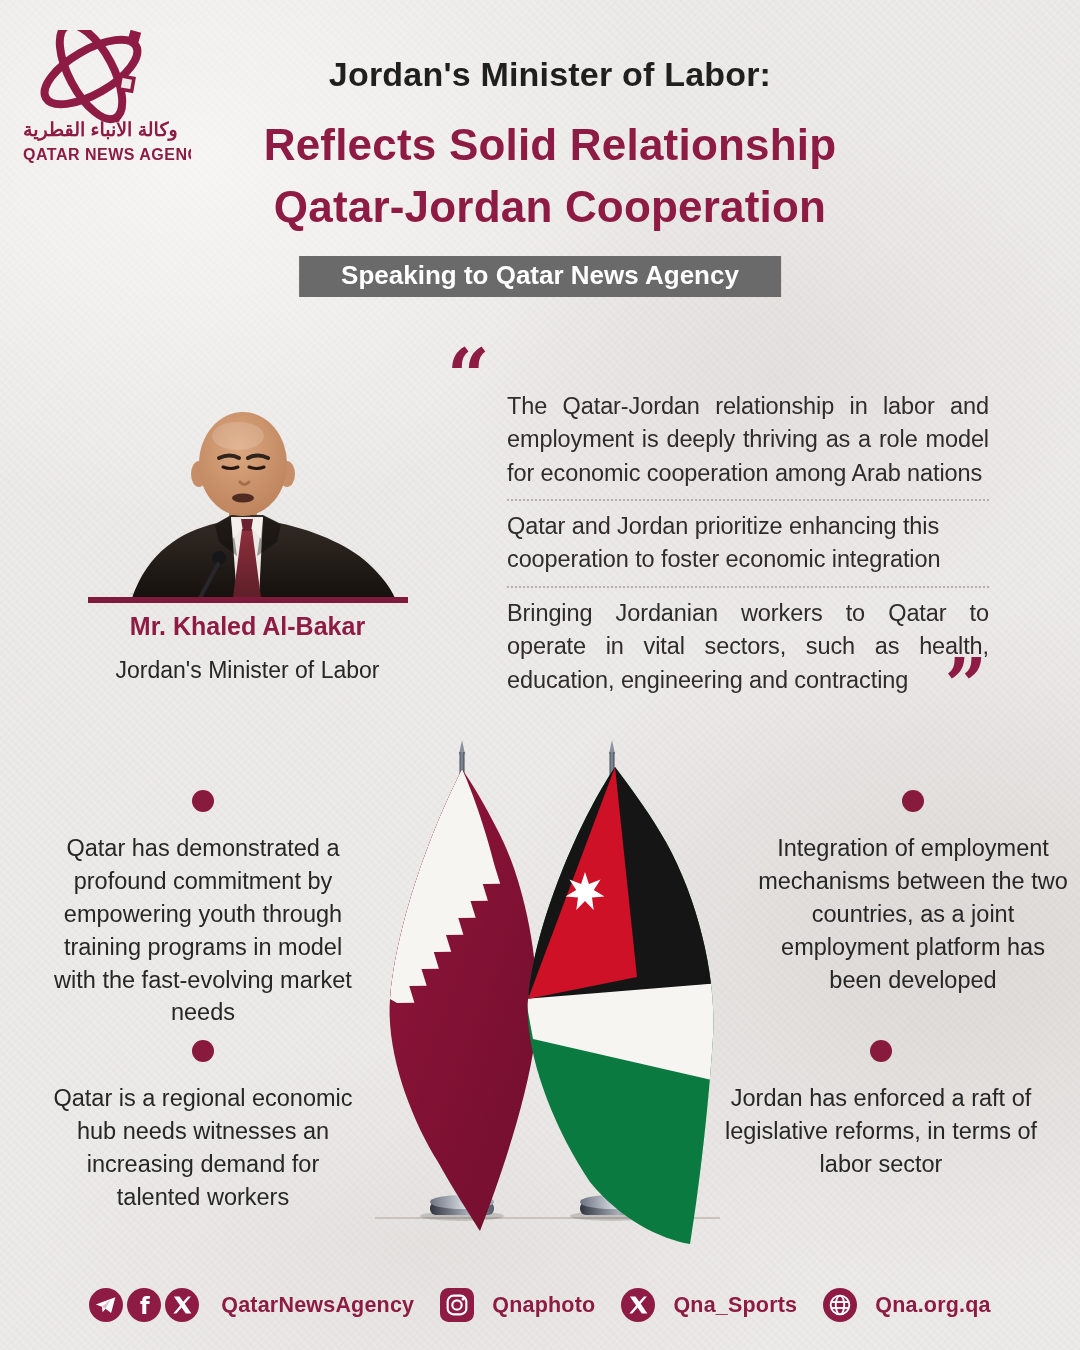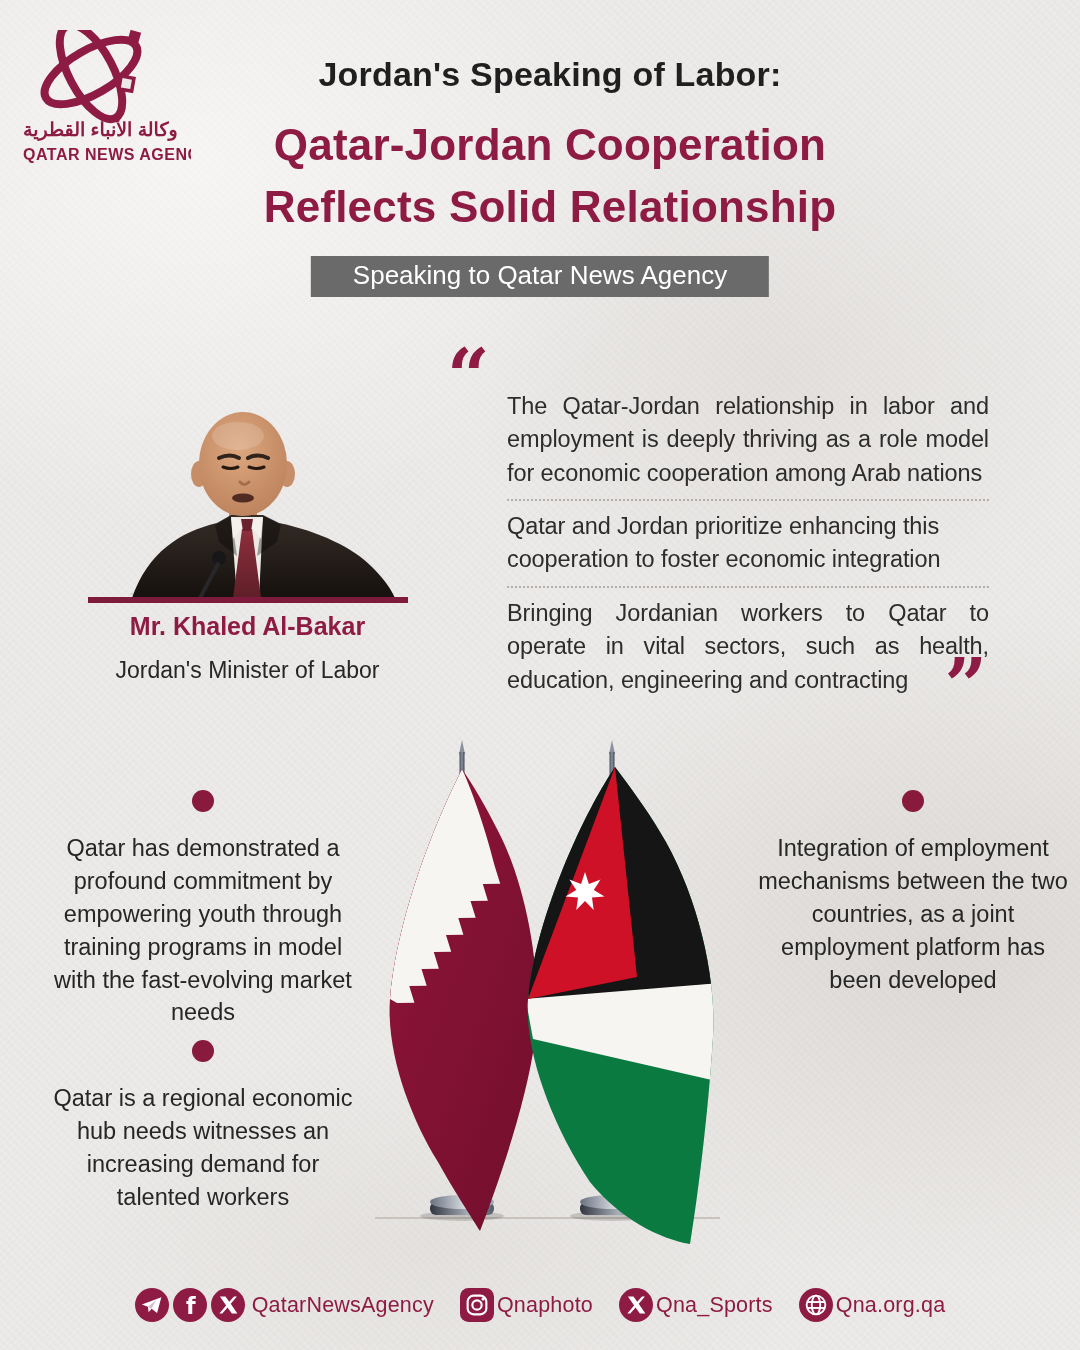--- a/index.html
+++ b/index.html
@@ -14,21 +14,21 @@
       radial-gradient(ellipse 650px 320px at 40% 92%, rgba(198,194,190,.22), transparent 60%),
       repeating-linear-gradient(45deg, rgba(120,115,110,.022) 0 3px, rgba(255,255,255,.02) 3px 6px),
       repeating-linear-gradient(-45deg, rgba(120,115,110,.018) 0 2px, rgba(255,255,255,.018) 2px 5px);
   }
   .logo-wrap{position:absolute;left:21px;top:30px;width:170px;height:142px;}
   .header-block{position:absolute;left:30px;top:55px;width:1040px;text-align:center;}
   .kicker{font-size:34px;font-weight:bold;color:#1f1f1f;margin:0 0 20px;letter-spacing:.2px;}
   .title{font-size:44px;font-weight:800;color:#8E1B44;margin:0;line-height:1.42;letter-spacing:.2px;}
   .banner{
     position:absolute;top:256px;left:50%;transform:translateX(-50%);
-    background:#6a6a6a;color:#fff;font-size:26px;font-weight:normal;
+    background:#6a6a6a;color:#fff;font-size:26px;font-weight:bold;
     padding:4px 42px 6px;white-space:nowrap;
   }
   .portrait{position:absolute;left:120px;top:390px;}
   .photo-line{position:absolute;left:88px;top:597px;width:320px;height:6px;background:#7e1a3c;}
   .caption{position:absolute;left:60px;top:612px;width:375px;text-align:center;}
   .cap-name{font-size:25px;font-weight:bold;color:#8E1B44;margin:0 0 7px;}
   .cap-role{font-size:23px;color:#262626;margin:16px;}
   .quote-block{position:absolute;left:447px;top:349px;width:542px;}
   .q-open{position:absolute;left:0;top:-10px;font-family:"DejaVu Serif",serif;font-weight:bold;
     font-size:74px;line-height:1;color:#8E1B44;}
@@ -45,21 +45,21 @@
   .point .dot{width:22px;height:22px;border-radius:50%;background:#871а3d;background:#871a3d;margin:0 auto;}
   .point p{font-size:23.5px;line-height:1.4;color:#262626;margin:20px 0 0;font-weight:500;}
   .pt-l1{left:48px;top:790px;width:310px;}
   .pt-l2{left:48px;top:1040px;width:310px;}
   .pt-r1{left:756px;top:790px;width:314px;}
   .pt-r2{left:724px;top:1040px;width:314px;}
   .footer{position:absolute;left:0;right:0;top:1281px;height:48px;display:flex;align-items:center;justify-content:center;}
   .f-item{display:flex;align-items:center;}
   .f-icon{width:34px;height:34px;display:block;}
   .f-circles .f-icon{margin-right:4px;}
-  .f-label{font-size:21.5px;font-weight:400;color:#8E1B44;margin-left:3px;letter-spacing:.2px;}
+  .f-label{font-size:21.5px;font-weight:700;color:#8E1B44;margin-left:18px;letter-spacing:.2px;}
   .f-gap{width:26px;}
 </style>
 </head>
 <body>
 
 <div class="canvas">
 
   <div class="logo-wrap">
     <svg width="170" height="142" viewBox="0 0 170 142">
       <g fill="none" stroke="#8E1B44" stroke-width="8">
@@ -67,23 +67,23 @@
         <ellipse cx="70" cy="42" rx="52" ry="22" transform="rotate(62 70 42)"></ellipse>
       </g>
       <rect x="108" y="1" width="11" height="11" transform="rotate(16 113 6)" fill="#8E1B44"></rect>
       <rect x="99" y="47" width="13" height="13" transform="rotate(10 105 53)" fill="#edebe9" stroke="#8E1B44" stroke-width="3.5"></rect>
       <text x="2" y="106" font-size="19" font-weight="bold" fill="#8E1B44">وكالة الأنباء القطرية</text>
       <text x="2" y="130" font-size="16" font-weight="bold" letter-spacing="0.5" fill="#8E1B44">QATAR NEWS AGENCY</text>
     </svg>
   </div>
 
   <div class="header-block">
-    <p class="kicker">Jordan's Speaking of Labor:</p>
+    <p class="kicker">Jordan's Minister of Labor:</p>
+    <p class="title">Reflects Solid Relationship</p>
     <p class="title">Qatar-Jordan Cooperation</p>
-    <p class="title">Reflects Solid Relationship</p>
   </div>
   <div class="banner">Speaking to Qatar News Agency</div>
 
   <svg class="portrait" width="285" height="208" viewBox="0 0 285 208">
     <defs>
       <radialGradient id="skinG" cx="45%" cy="35%" r="75%">
         <stop offset="0%" stop-color="#dca77f"></stop>
           <stop offset="100%" stop-color="#b97f58"></stop>
       </radialGradient>
       <linearGradient id="suitG" x1="0" y1="0" x2="0" y2="1">
@@ -207,20 +207,24 @@
     <p>Qatar has demonstrated a profound commitment by empowering youth through training programs in model with the fast-evolving market needs</p>
   </div>
   <div class="point pt-l2">
     <div class="dot"></div>
     <p>Qatar is a regional economic hub needs witnesses an increasing demand for talented workers</p>
   </div>
   <div class="point pt-r1">
     <div class="dot"></div>
     <p>Integration of employment mechanisms between the two countries, as a joint employment platform has been developed</p>
   </div>
+  <div class="point pt-r2">
+    <div class="dot"></div>
+    <p>Jordan has enforced a raft of legislative reforms, in terms of labor sector</p>
+  </div>
 
   <div class="footer">
     <div class="f-item f-circles">
       <svg class="f-icon" viewBox="0 0 40 40">
         <circle cx="20" cy="20" r="20" fill="#8E1B44"></circle>
         <path d="M8,19.5 L31,11 L26,29.5 L19.5,24.5 L16,28.5 L15.2,22.2 Z" fill="#fff"></path>
         <path d="M15.2,22.2 L25,14 L19.5,24.5 Z" fill="#d8bfc9"></path>
       </svg>
       <svg class="f-icon" viewBox="0 0 40 40">
         <circle cx="20" cy="20" r="20" fill="#8E1B44"></circle>

